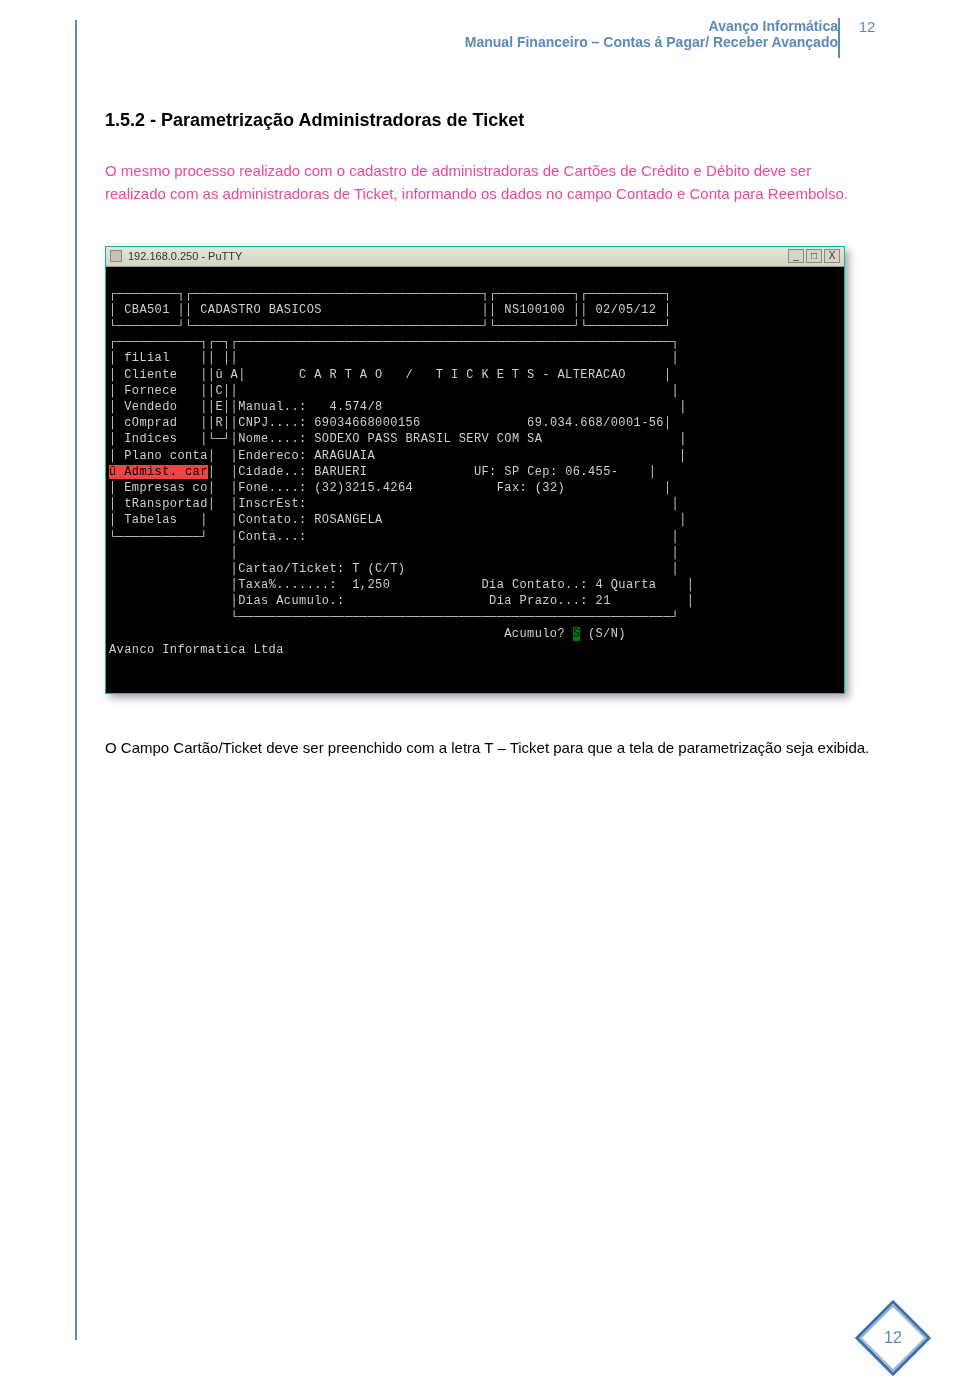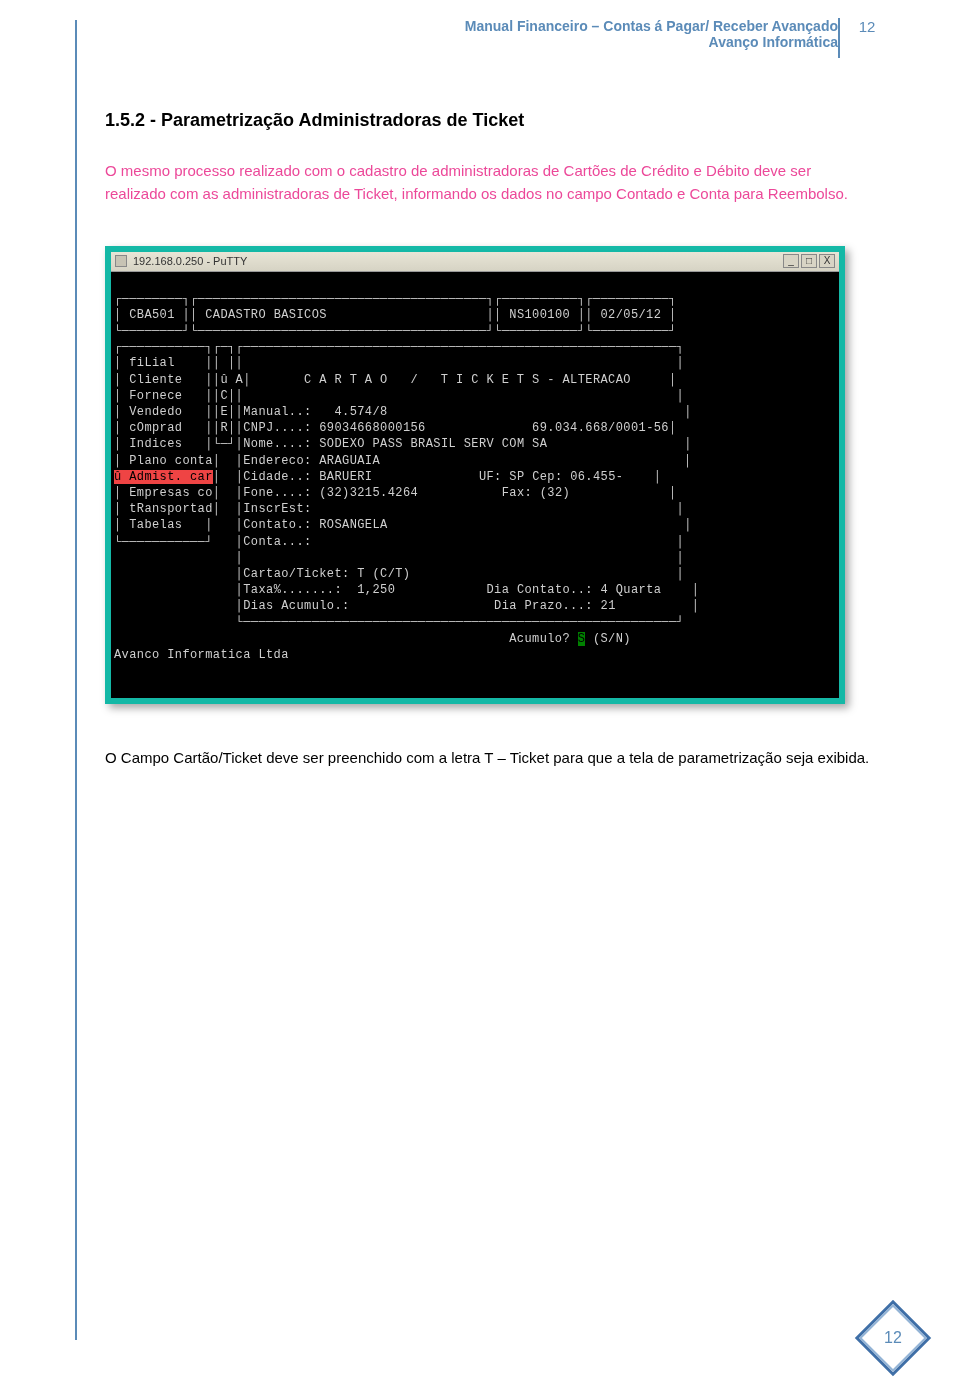--- a/index.html
+++ b/index.html
@@ -79,21 +79,21 @@
     padding-left: 20px;
     padding-right: 10px;
   }
 
   
   .termshot {
     margin-top: 40px;
     margin-left: 20px;
     width: 740px;
     background: #ece9d8;
-    border: 6px solid #14b8a6;
+    border: 1px solid #14b8a6;
     box-shadow: 4px 4px 8px rgba(0,0,0,0.35);
     position: relative;
   }
   .titlebar {
     height: 20px;
     background: linear-gradient(#e8e5d6,#d6d3c4);
     display: flex;
     align-items: center;
     font-size: 11px;
     padding: 0 4px;
@@ -172,22 +172,22 @@
 </style>
 </head>
 <body>
 
 <div class="vline"></div>
 
 <div class="page">
 
   <div class="header-area" style="height:42px;">
     <div class="header-text-block">
+      <div class="header-title">Avanço Informática</div>
       <div class="header-title">Manual Financeiro – Contas á Pagar/ Receber Avançado</div>
-      <div class="header-title">Avanço Informática</div>
     </div>
     <div class="header-sep"></div>
     <div class="pagenum-top">12</div>
   </div>
 
   <h2 class="section-title">1.5.2 - Parametrização Administradoras de Ticket</h2>
 
   <p class="body-text">O mesmo processo realizado com o cadastro de administradoras de Cartões de Crédito e Débito deve ser realizado com as administradoras de Ticket, informando os dados no campo Contado e Conta para Reembolso.</p>
 
   <div class="termshot">

